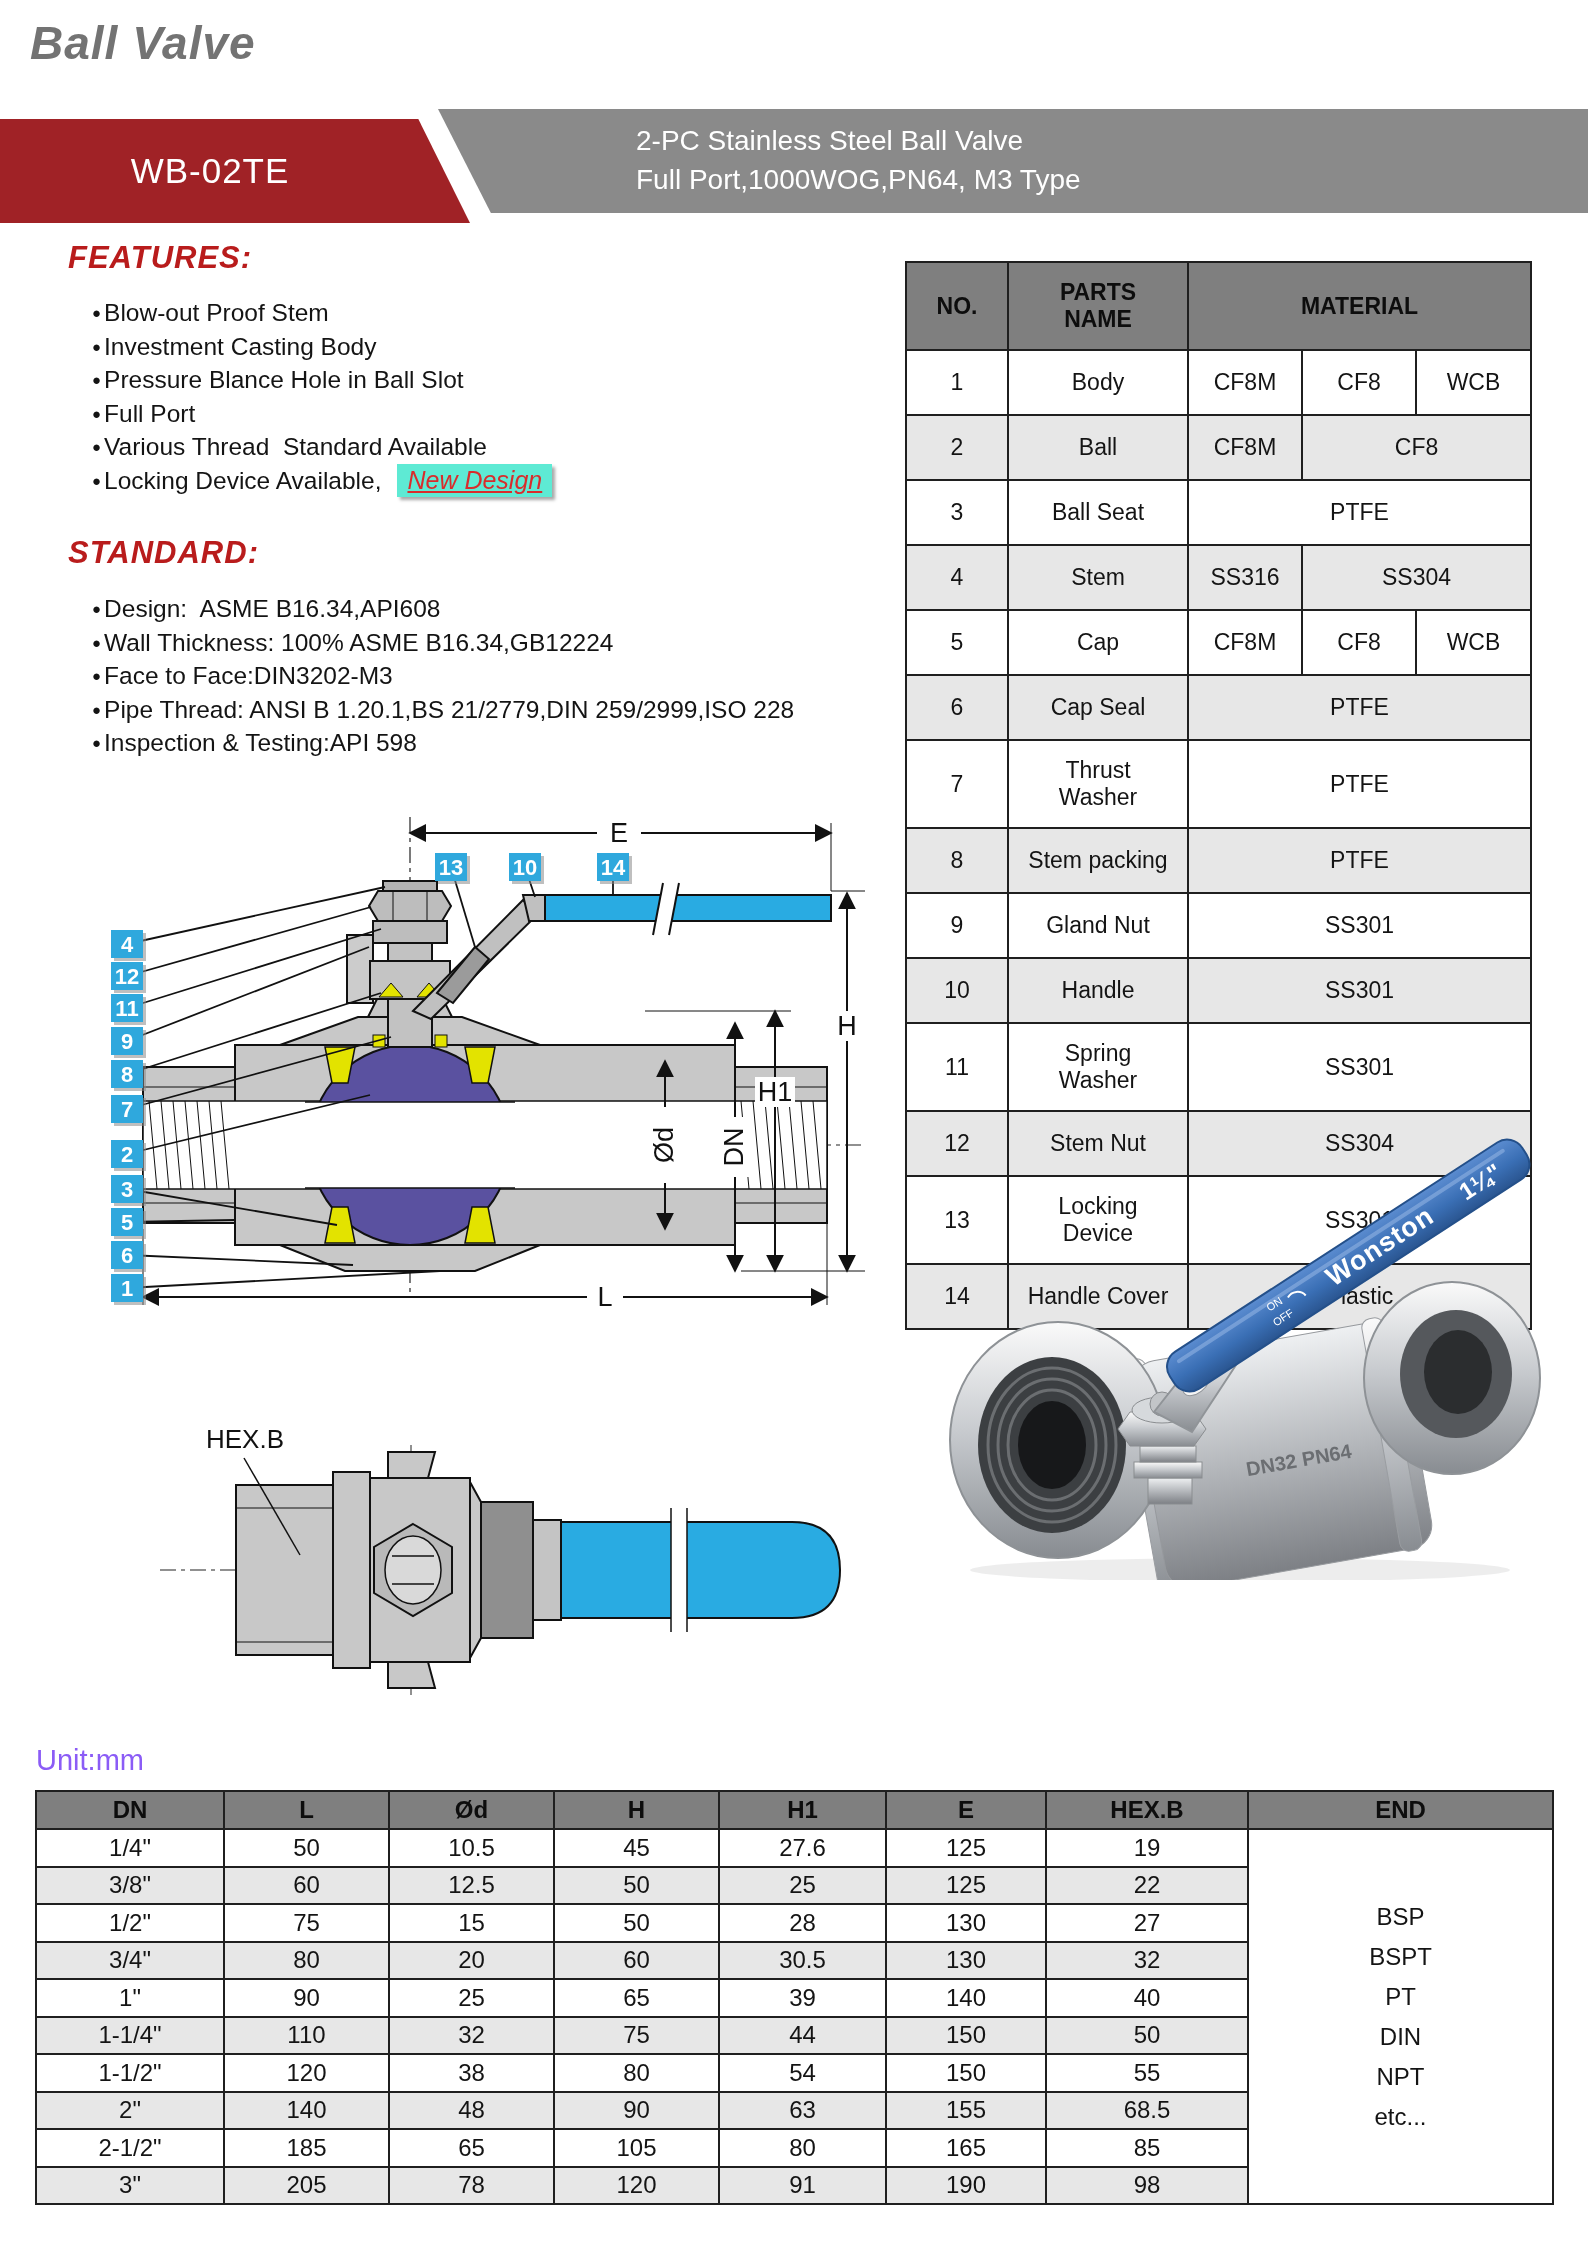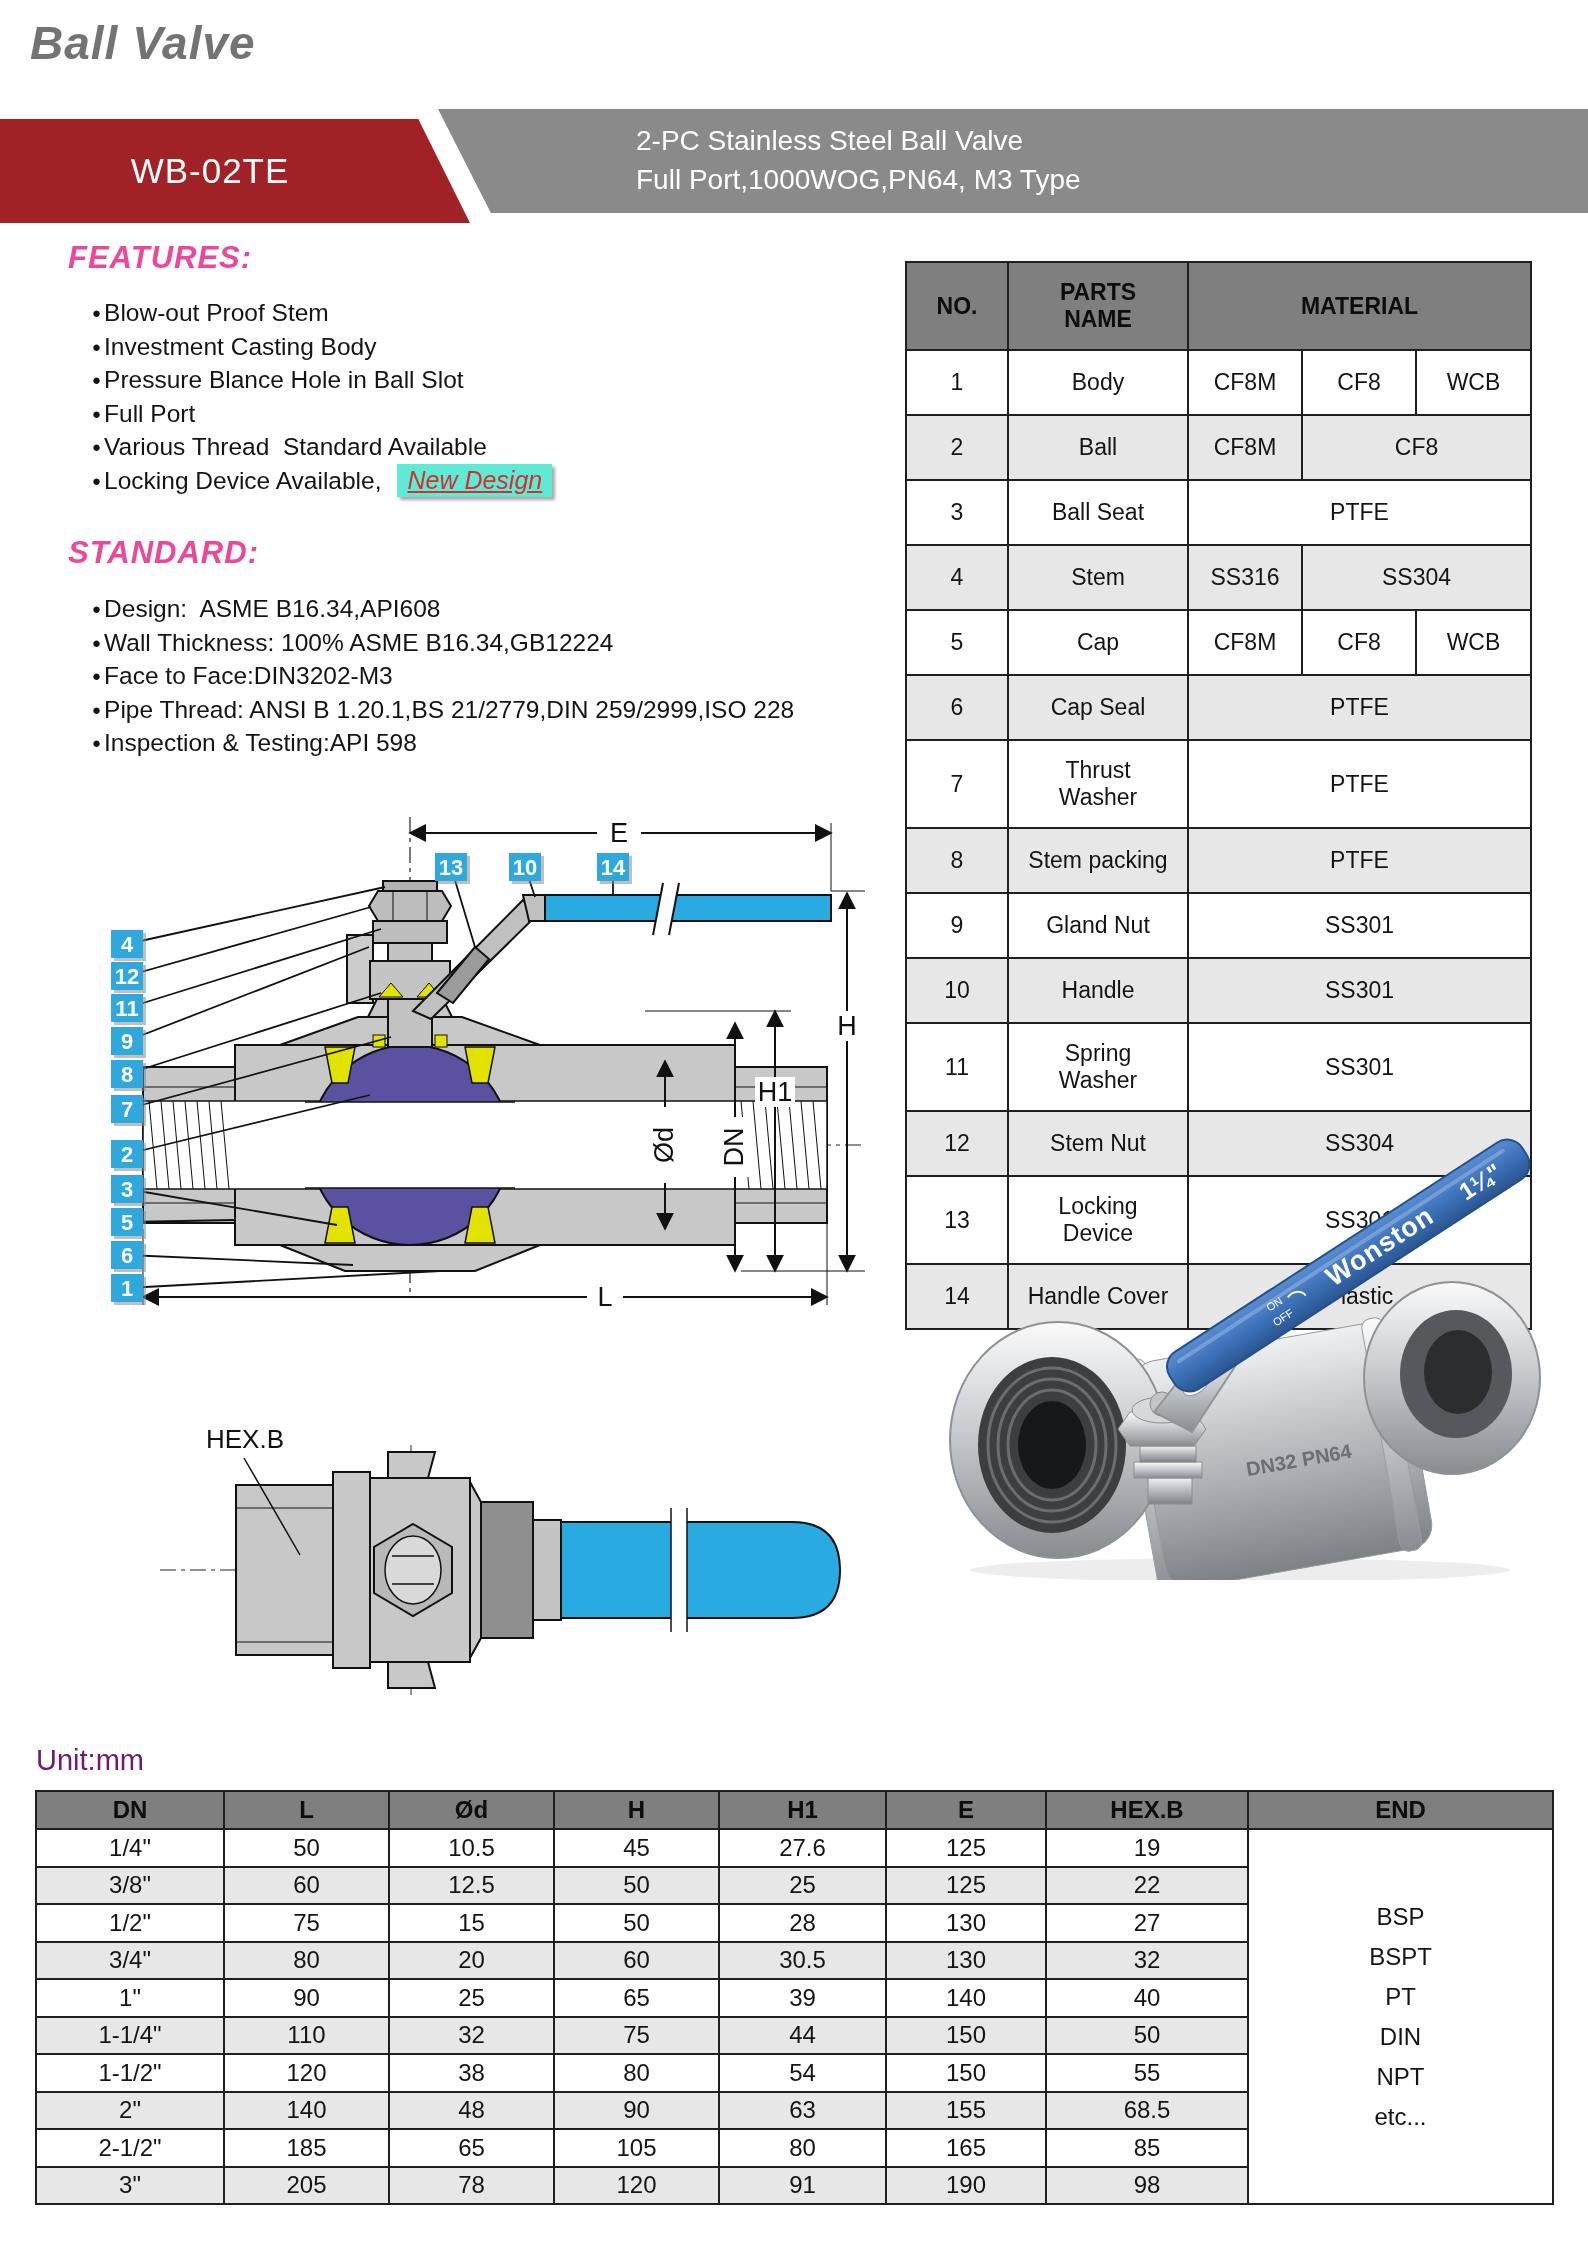--- a/index.html
+++ b/index.html
@@ -9,21 +9,21 @@
   
   #page-title{left:30px;top:16px;font-size:46px;font-style:italic;font-weight:bold;color:#737373;letter-spacing:1px;}
   #banner-red{left:0;top:119px;width:470px;height:104px;background:#A02226;
               clip-path:polygon(0 0,89% 0,100% 100%,0 100%);}
   #banner-model{position:absolute;left:0;top:0;width:420px;height:104px;line-height:104px;
                 text-align:center;color:#fff;font-size:35px;letter-spacing:1px;}
   #banner-gray{left:438px;top:109px;width:1150px;height:104px;background:#8A8A8A;
                clip-path:polygon(0 0,100% 0,100% 100%,4.6% 100%);}
   .banner-sub{position:absolute;left:198px;top:12px;color:#fff;font-size:28px;line-height:39px;white-space:pre;}
   
-  .sec-heading{font-size:31px;font-weight:bold;font-style:italic;color:#ec4899;letter-spacing:1px;}
+  .sec-heading{font-size:31px;font-weight:bold;font-style:italic;color:#b91c1c;letter-spacing:1px;}
   ul.dotlist{list-style:none;margin:0;padding:0;}
   ul.dotlist li{font-size:24.5px;line-height:33.5px;color:#141414;white-space:pre;}
   ul.dotlist li::before{content:"●";font-size:15px;vertical-align:3px;margin-right:3px;}
   #new-design-badge{display:inline-block;margin-left:16px;padding:0 10px;background:#5eead4;
       color:#d92c2c;font-style:italic;text-decoration:underline;font-size:25px;
       box-shadow:3px 3px 3px #a9a9a9;}
   
   table{border-collapse:collapse;table-layout:fixed;}
   #parts-table{left:905px;top:261px;width:625px;}
   #parts-table td,#parts-table th{border:2px solid #1f1f1f;text-align:center;font-weight:normal;
@@ -32,21 +32,21 @@
   #parts-table td{height:31px;background:#fff;}
   #parts-table tr.alt td{background:#e7e7e7;}
   #dim-table{left:35px;top:1790px;width:1517px;}
   #dim-table td,#dim-table th{border:2px solid #1f1f1f;text-align:center;font-size:24px;
       color:#141414;padding:0;overflow:hidden;font-weight:normal;}
   #dim-table th{background:#7f7f7f;height:36px;font-weight:bold;color:#0d0d0d;}
   #dim-table td{height:35.5px;background:#fff;}
   #dim-table tr.alt td{background:#e7e7e7;}
   #dim-table td.end-cell{background:#fff;vertical-align:middle;}
   .end-line{font-size:24px;line-height:40px;}
-  #unit-label{left:36px;top:1744px;font-size:29px;color:#701a75;}
+  #unit-label{left:36px;top:1744px;font-size:29px;color:#8b5cf6;}
   svg text{font-family:"Liberation Sans","DejaVu Sans",sans-serif;}
 </style>
 </head>
 <body>
 
 <div id="page">
 
   <div class="abs" id="page-title">Ball Valve</div>
 
   <div class="abs" id="banner-red">

